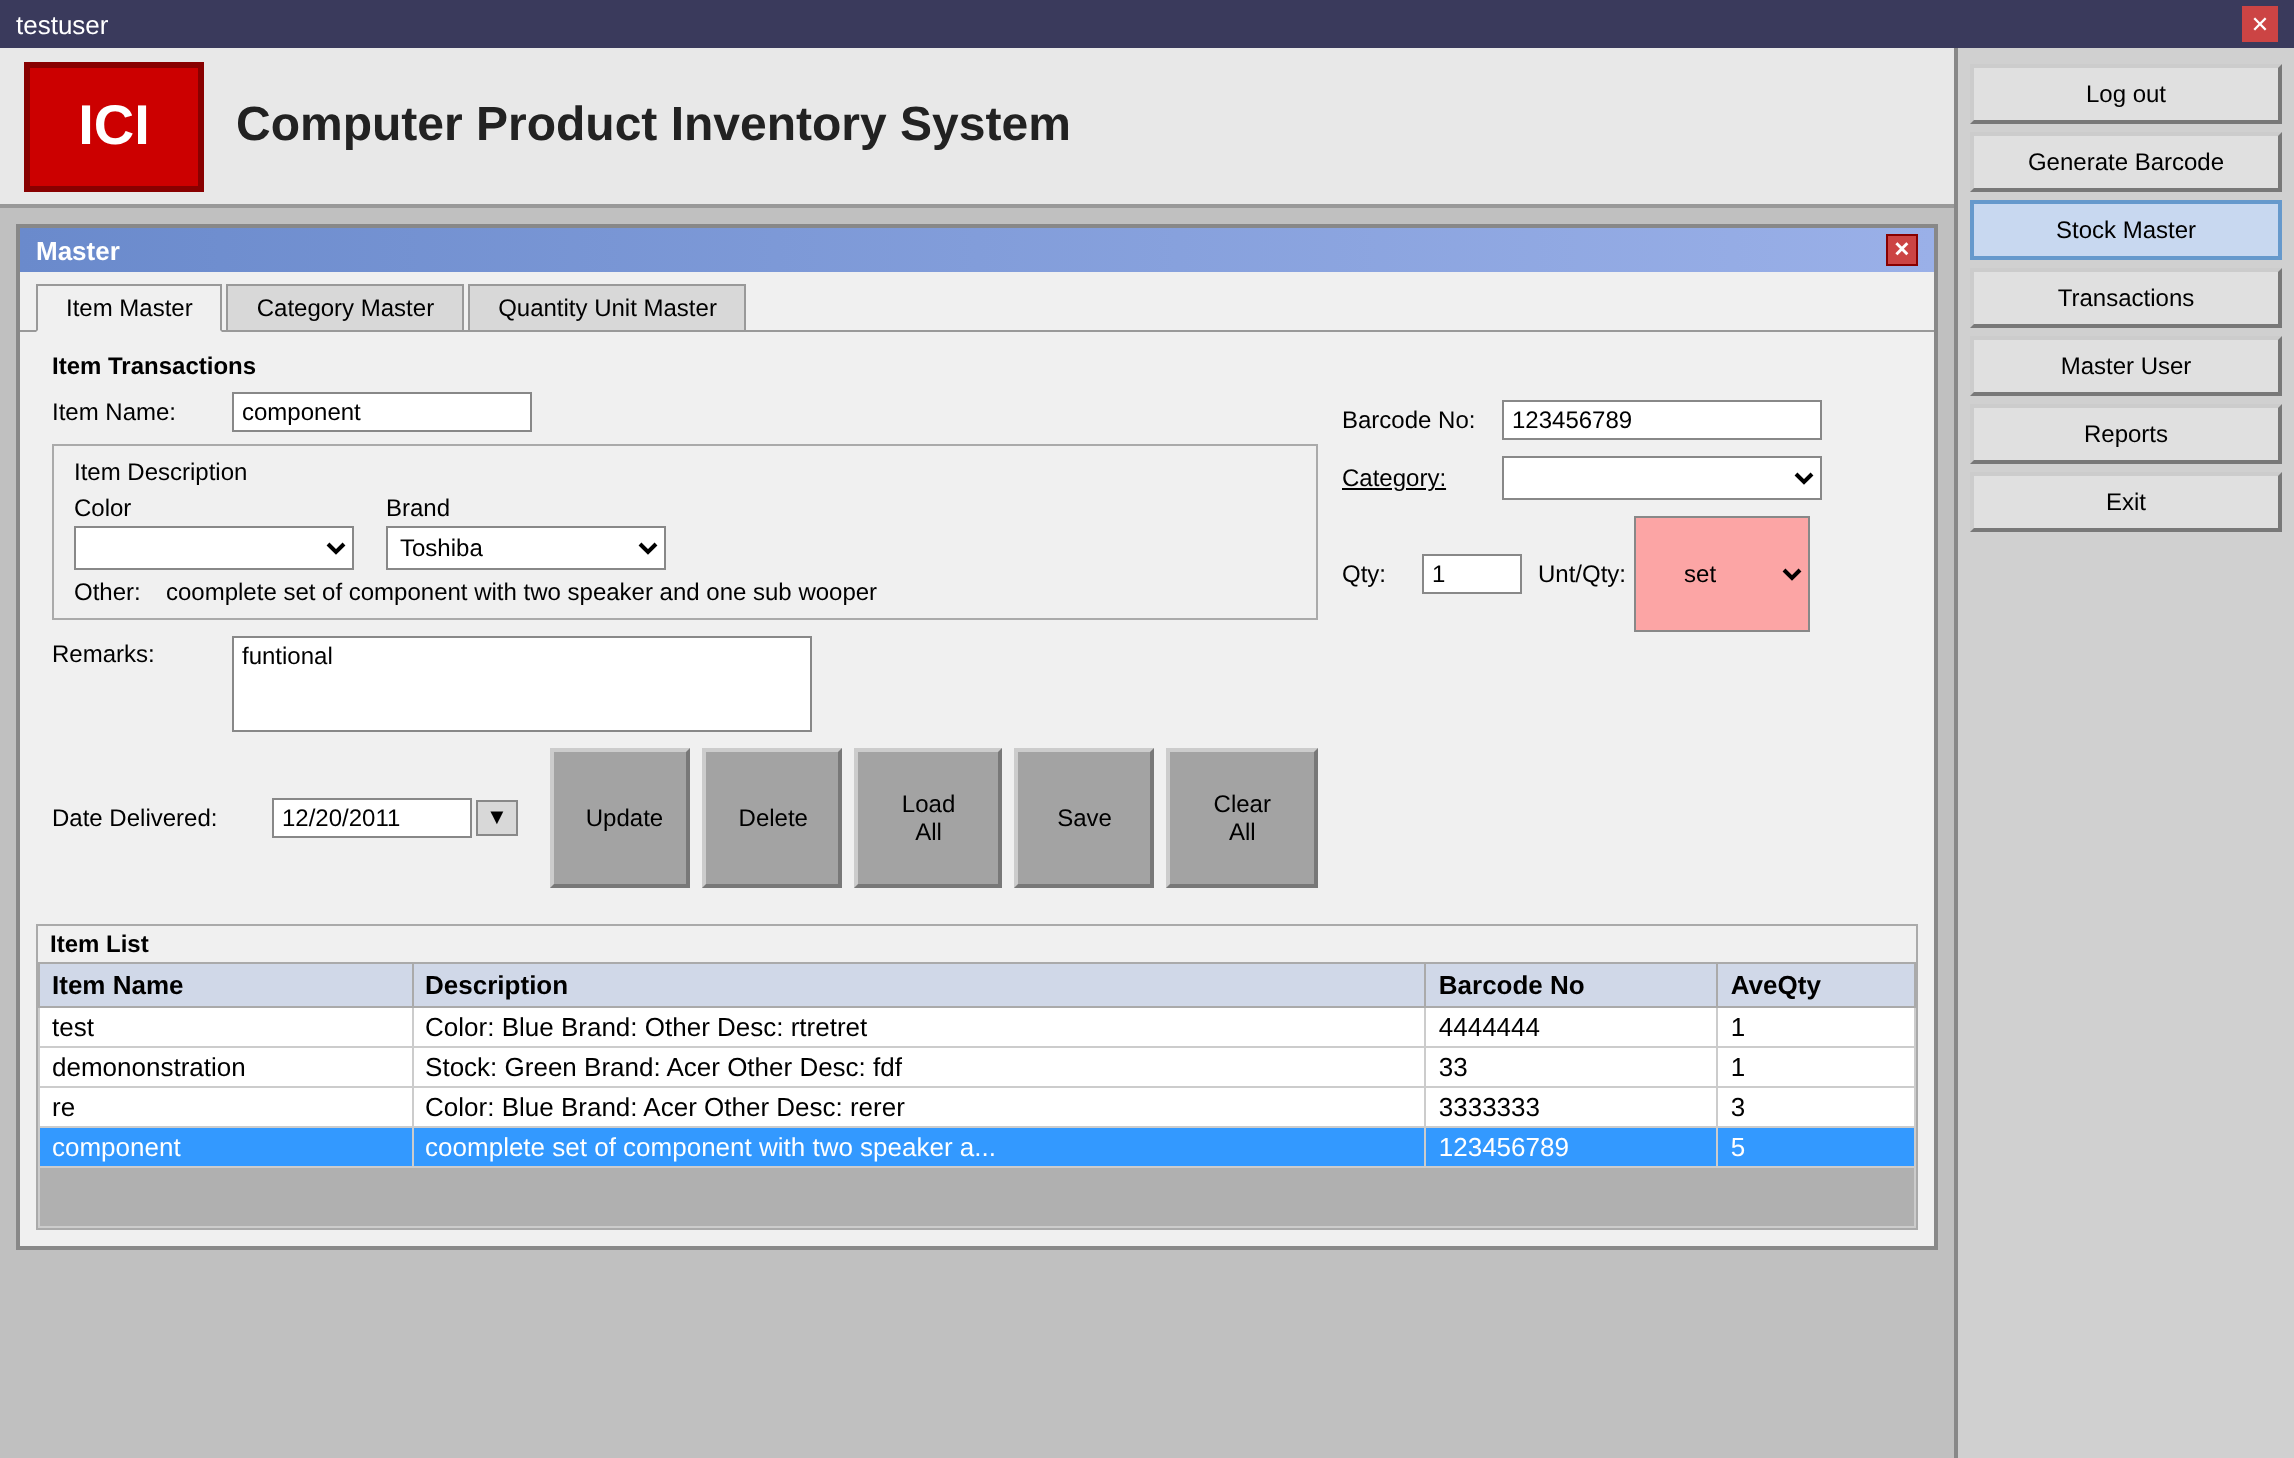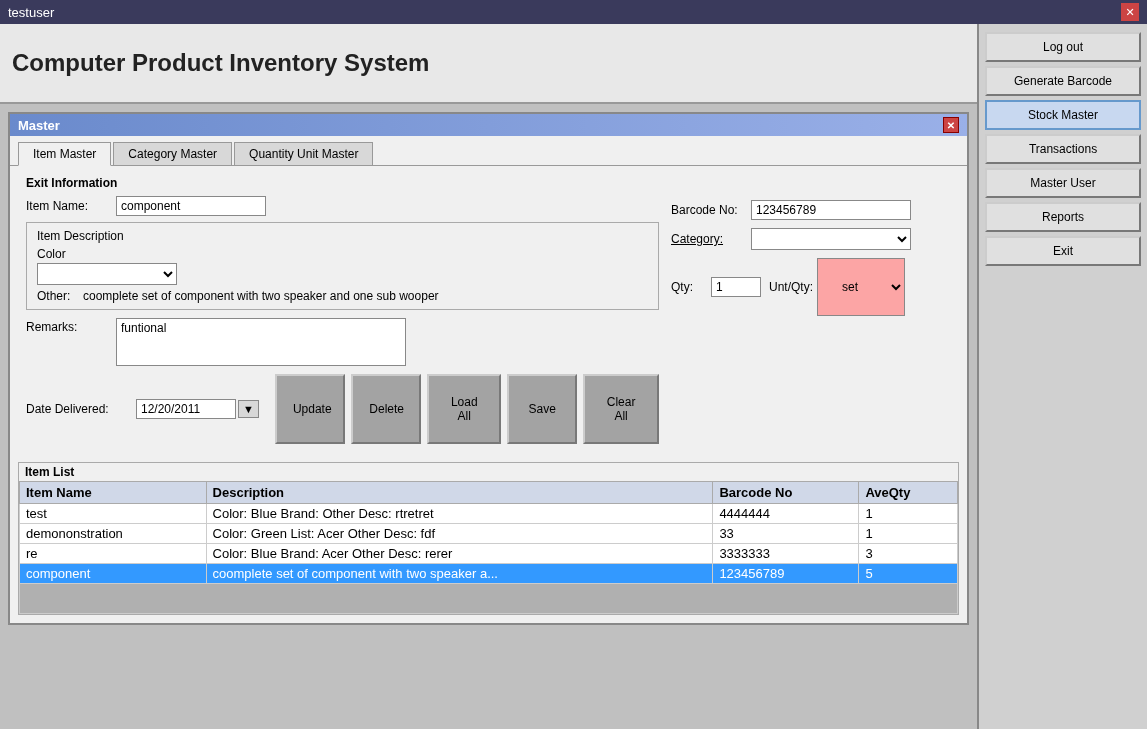--- a/index.html
+++ b/index.html
@@ -408,56 +408,66 @@
 <div class="title-bar">
   <span>testuser</span>
   <button class="title-bar-close">✕</button>
 </div>
 
 <div class="main-layout">
 
   <div class="content-area">
 
     <div class="app-header">
+      <div class="logo-box">
+        <span class="logo-text">ICI</span>
+      </div>
       <span class="app-title">Computer Product Inventory System</span>
     </div>
 
     <div class="dialog">
       <div class="dialog-title-bar">
         <span>Master</span>
         <button class="dialog-close-btn">✕</button>
       </div>
 
       <div class="tab-bar">
         <div class="tab active">Item Master</div>
         <div class="tab">Category Master</div>
         <div class="tab">Quantity Unit Master</div>
       </div>
 
       <div class="dialog-body">
-        <div class="section-label">Exit Information</div>
+        <div class="section-label">Item Transactions</div>
 
         <div class="two-col">
 
           <div class="left-form">
 
             <div class="form-row">
               <span class="form-label">Item Name:</span>
               <input class="form-input" style="width: 150px;" type="text" value="component">
             </div>
 
             <div class="item-desc-box">
               <div class="item-desc-title">Item Description</div>
               <div class="desc-row">
                 <div class="desc-col">
                   <span class="desc-col-label">Color</span>
                   <select class="desc-select">
                     <option></option>
                     <option>Blue</option>
                     <option>Green</option>
+                  </select>
+                </div>
+                <div class="desc-col">
+                  <span class="desc-col-label">Brand</span>
+                  <select class="desc-select">
+                    <option>Toshiba</option>
+                    <option>Acer</option>
                   </select>
                 </div>
               </div>
               <div class="other-row">
                 <span class="other-label">Other:</span>
                 <span class="other-text">coomplete set of component with two speaker and one sub wooper</span>
               </div>
             </div>
 
             <div class="remarks-row">
@@ -517,21 +527,21 @@
             </thead>
             <tbody>
               <tr class="normal">
                 <td>test</td>
                 <td>Color: Blue Brand:  Other Desc: rtretret</td>
                 <td>4444444</td>
                 <td>1</td>
               </tr>
               <tr class="normal">
                 <td>demononstration</td>
-                <td>Color: Green List: Acer Other Desc: fdf</td>
+                <td>Stock: Green Brand: Acer Other Desc: fdf</td>
                 <td>33</td>
                 <td>1</td>
               </tr>
               <tr class="normal">
                 <td>re</td>
                 <td>Color: Blue Brand: Acer Other Desc: rerer</td>
                 <td>3333333</td>
                 <td>3</td>
               </tr>
               <tr class="selected">

